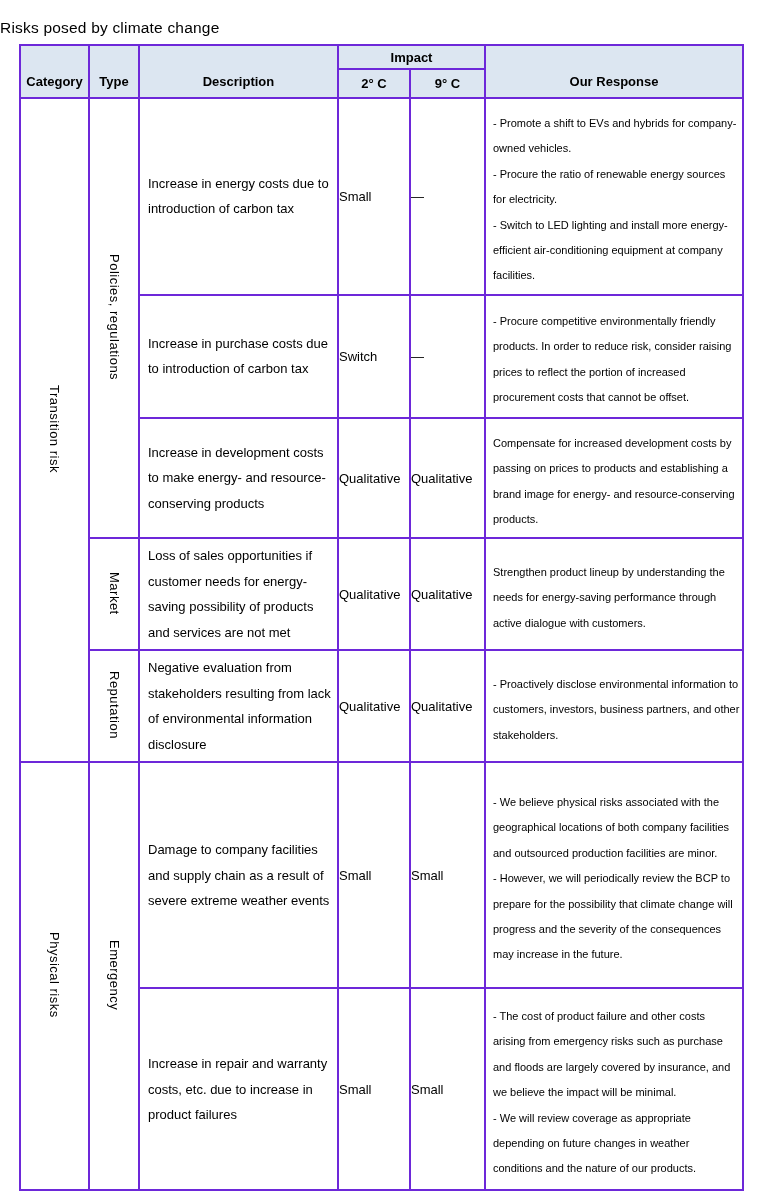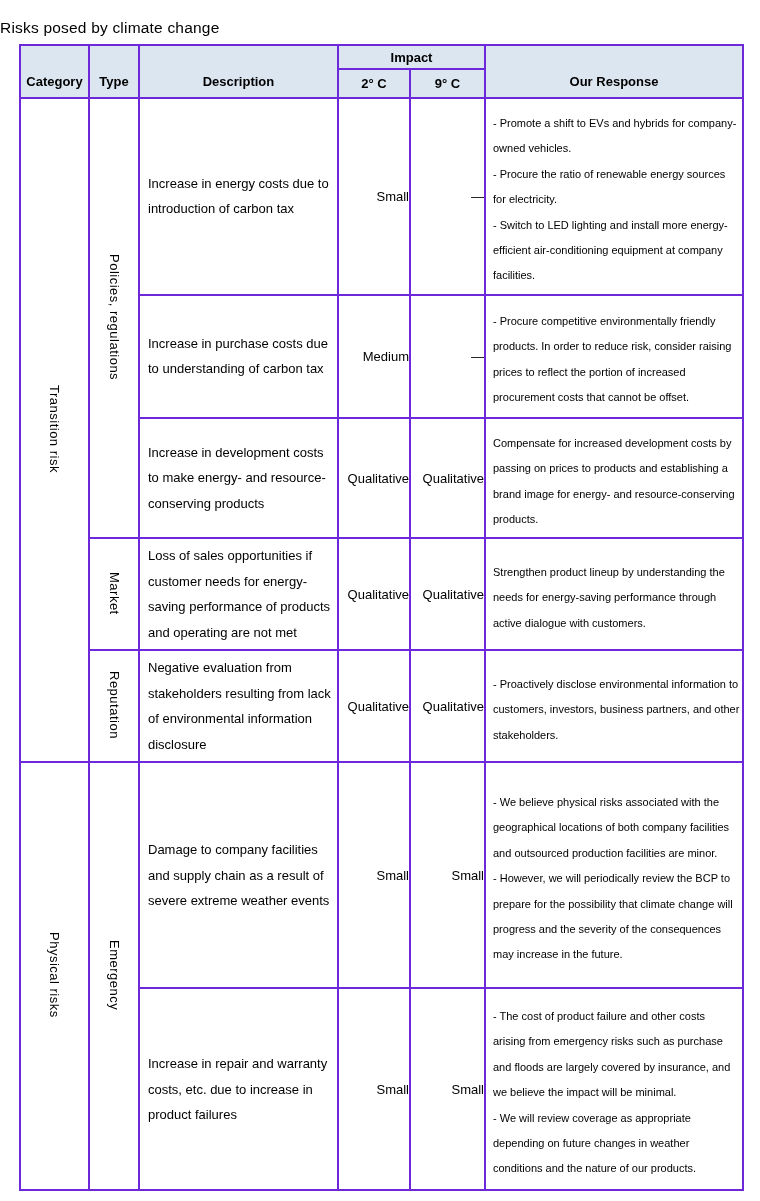--- a/index.html
+++ b/index.html
@@ -70,21 +70,21 @@
     font-size: 13px;
     letter-spacing: 0.5px;
     white-space: nowrap;
   }
   td.cell-desc {
     padding: 4px 2px 4px 8px;
     line-height: 25.5px;
     text-align: left;
   }
   td.cell-impact {
-    text-align: right;
+    text-align: left;
     line-height: 25px;
   }
   td.cell-resp {
     padding: 12px 2px 5px 7px;
     line-height: 25.4px;
     text-align: left;
     font-size: 11px;
   }
   .resp-line { display: block; }
   
@@ -137,40 +137,40 @@
         <td class="cell-desc">Increase in energy costs due to introduction of carbon tax</td>
         <td class="cell-impact">Small</td>
         <td class="cell-impact">—</td>
         <td class="cell-resp">
           <span class="resp-line">- Promote a shift to EVs and hybrids for company-owned vehicles.</span>
           <span class="resp-line">- Procure the ratio of renewable energy sources for electricity.</span>
           <span class="resp-line">- Switch to LED lighting and install more energy-efficient air-conditioning equipment at company facilities.</span>
         </td>
       </tr>
       <tr class="r2">
-        <td class="cell-desc">Increase in purchase costs due to understanding of carbon tax</td>
-        <td class="cell-impact">Medium</td>
+        <td class="cell-desc">Increase in purchase costs due to introduction of carbon tax</td>
+        <td class="cell-impact">Switch</td>
         <td class="cell-impact">—</td>
         <td class="cell-resp">
           <span class="resp-line">- Procure competitive environmentally friendly products. In order to reduce risk, consider raising prices to reflect the portion of increased procurement costs that cannot be offset.</span>
         </td>
       </tr>
       <tr class="r3">
         <td class="cell-desc">Increase in development costs to make energy- and resource-conserving products</td>
         <td class="cell-impact">Qualitative</td>
         <td class="cell-impact">Qualitative</td>
         <td class="cell-resp">
           <span class="resp-line">Compensate for increased development costs by passing on prices to products and establishing a brand image for energy- and resource-conserving products.</span>
         </td>
       </tr>
       <tr class="r4">
         <td class="cell-vert">
           <span class="vert-label">Market</span>
         </td>
-        <td class="cell-desc">Loss of sales opportunities if customer needs for energy-saving performance of products and operating are not met</td>
+        <td class="cell-desc">Loss of sales opportunities if customer needs for energy-saving possibility of products and services are not met</td>
         <td class="cell-impact">Qualitative</td>
         <td class="cell-impact">Qualitative</td>
         <td class="cell-resp">
           <span class="resp-line">Strengthen product lineup by understanding the needs for energy-saving performance through active dialogue with customers.</span>
         </td>
       </tr>
       <tr class="r5">
         <td class="cell-vert">
           <span class="vert-label">Reputation</span>
         </td>

